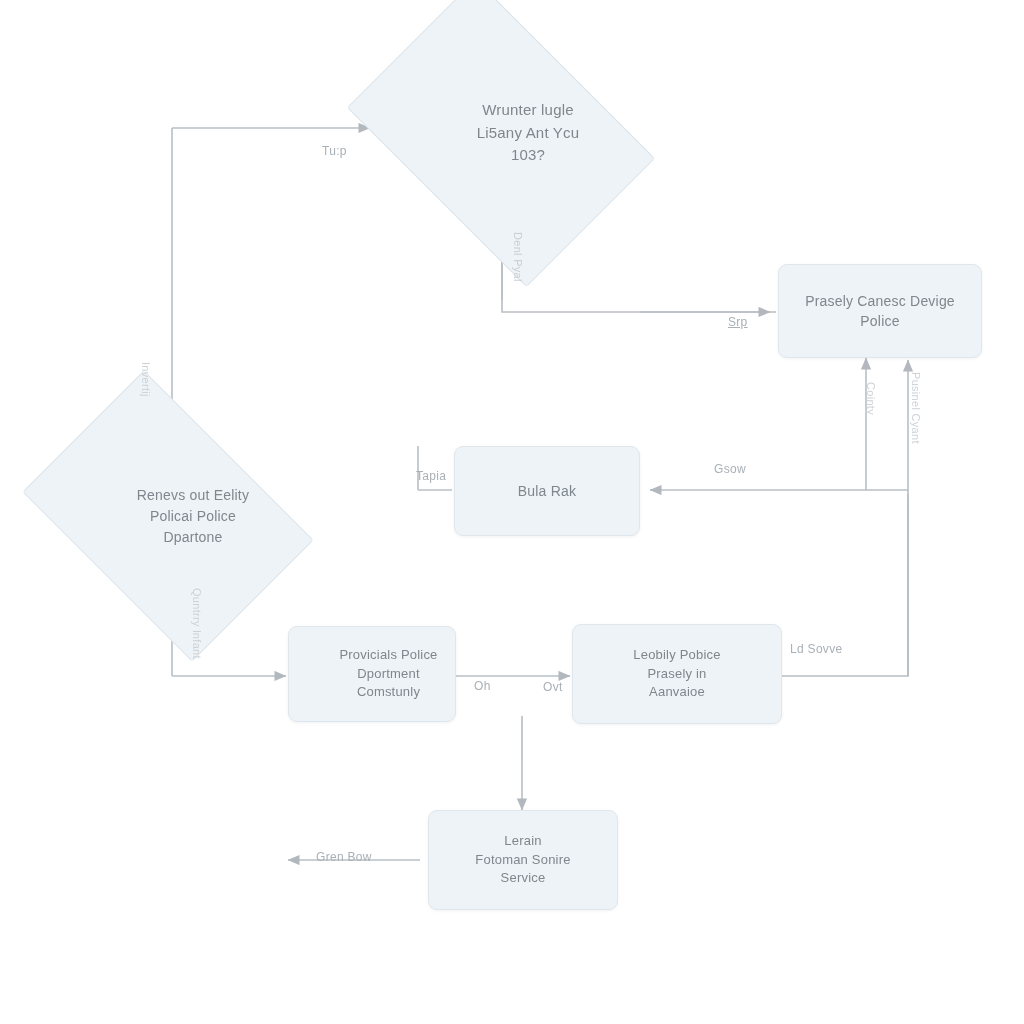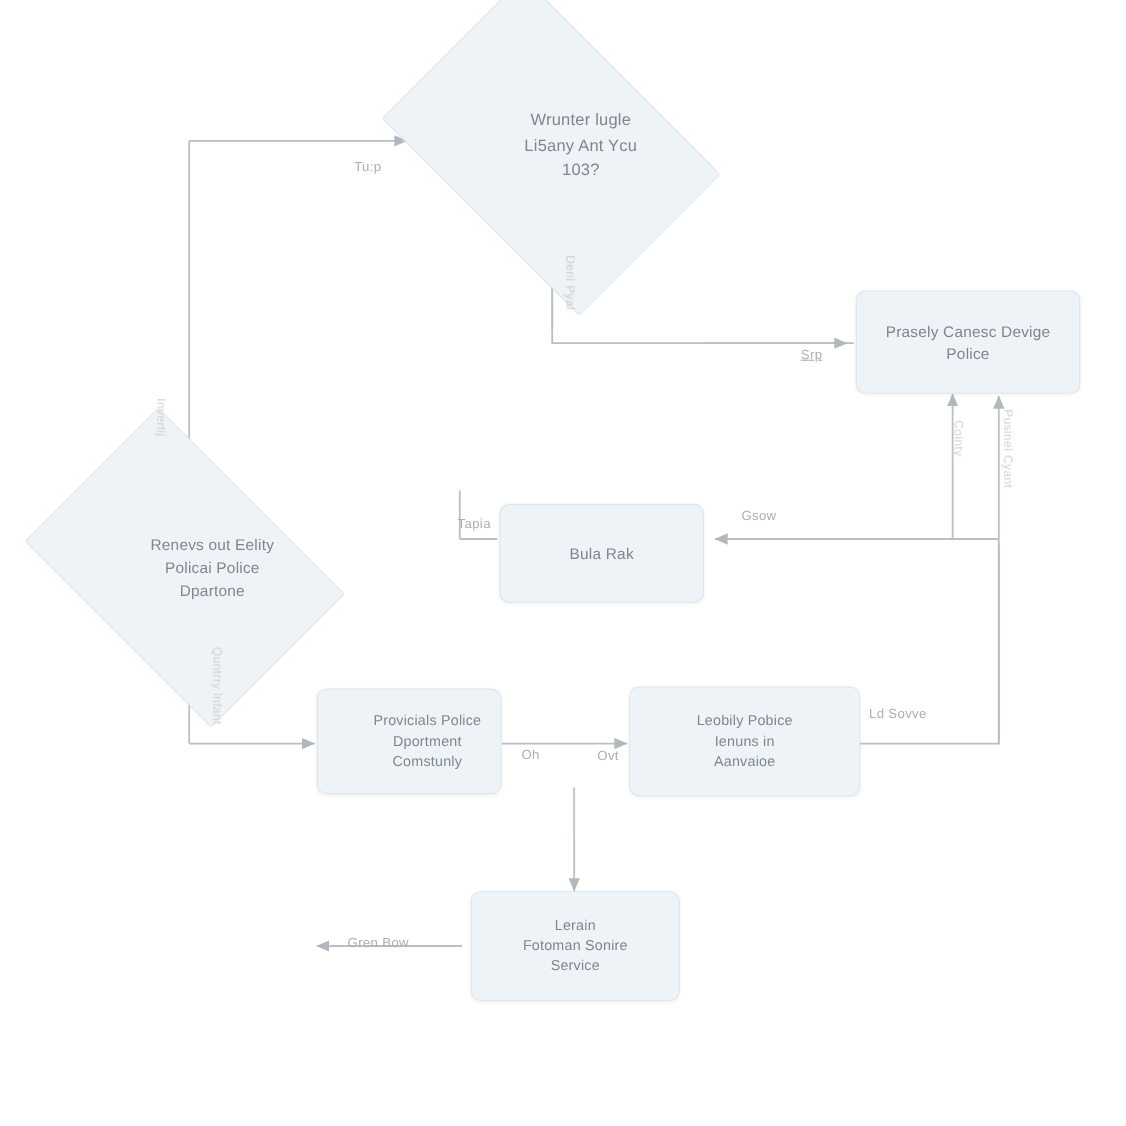--- a/index.html
+++ b/index.html
@@ -145,38 +145,38 @@
     </div>
   </div>
 
   <div class="node rect" style="left:778px;top:264px;width:204px;height:94px;">
     <div class="label" style="font-size:14px;">
       <div>Prasely Canesc Devige</div>
       <div>Police</div>
     </div>
   </div>
 
-  <div class="node rect" style="left:454px;top:446px;width:186px;height:90px;margin-top:12px;">
+  <div class="node rect" style="left:454px;top:446px;width:186px;height:90px;">
     <div class="label" style="font-size:14px;">
       <div>Bula Rak</div>
     </div>
   </div>
 
   <div class="node rect" style="left:288px;top:626px;width:168px;height:96px;padding-left:33px;">
     <div class="label" style="font-size:13px;">
       <div>Provicials Police</div>
       <div>Dportment</div>
       <div>Comstunly</div>
     </div>
   </div>
 
   <div class="node rect" style="left:572px;top:624px;width:210px;height:100px;">
     <div class="label" style="font-size:13px;">
       <div>Leobily Pobice</div>
-      <div>Ienuns in</div>
+      <div>Prasely in</div>
       <div>Aanvaioe</div>
     </div>
   </div>
 
   <div class="node rect" style="left:428px;top:810px;width:190px;height:100px;justify-content:center;">
     <div class="label" style="font-size:13px;">
       <div>Lerain</div>
       <div>Fotoman Sonire</div>
       <div>Service</div>
     </div>
@@ -186,21 +186,21 @@
   <div class="edge-label" style="left:322px;top:144px;">Tu:p</div>
 
   <div class="edge-label vert faint" style="left:152px;top:362px;transform:rotate(90deg);">Invertij</div>
 
   <div class="edge-label vert" style="left:524px;top:232px;transform:rotate(90deg);">Denl Pyal</div>
 
   <div class="edge-label" style="left:728px;top:315px;text-decoration:underline;">Srp</div>
 
   <div class="edge-label" style="left:416px;top:469px;">Tapia</div>
 
-  <div class="edge-label" style="left:674px;top:462px;">Gsow</div>
+  <div class="edge-label" style="left:714px;top:462px;">Gsow</div>
 
   <div class="edge-label vert faint" style="left:877px;top:382px;transform:rotate(90deg);">Cointy</div>
 
   <div class="edge-label vert faint" style="left:922px;top:372px;transform:rotate(90deg);">Pusinel Cyant</div>
 
   <div class="edge-label vert faint" style="left:203px;top:588px;transform:rotate(90deg);">Quntrry lnfant</div>
 
   <div class="edge-label" style="left:474px;top:679px;">Oh</div>
 
   <div class="edge-label" style="left:543px;top:680px;">Ovt</div>

